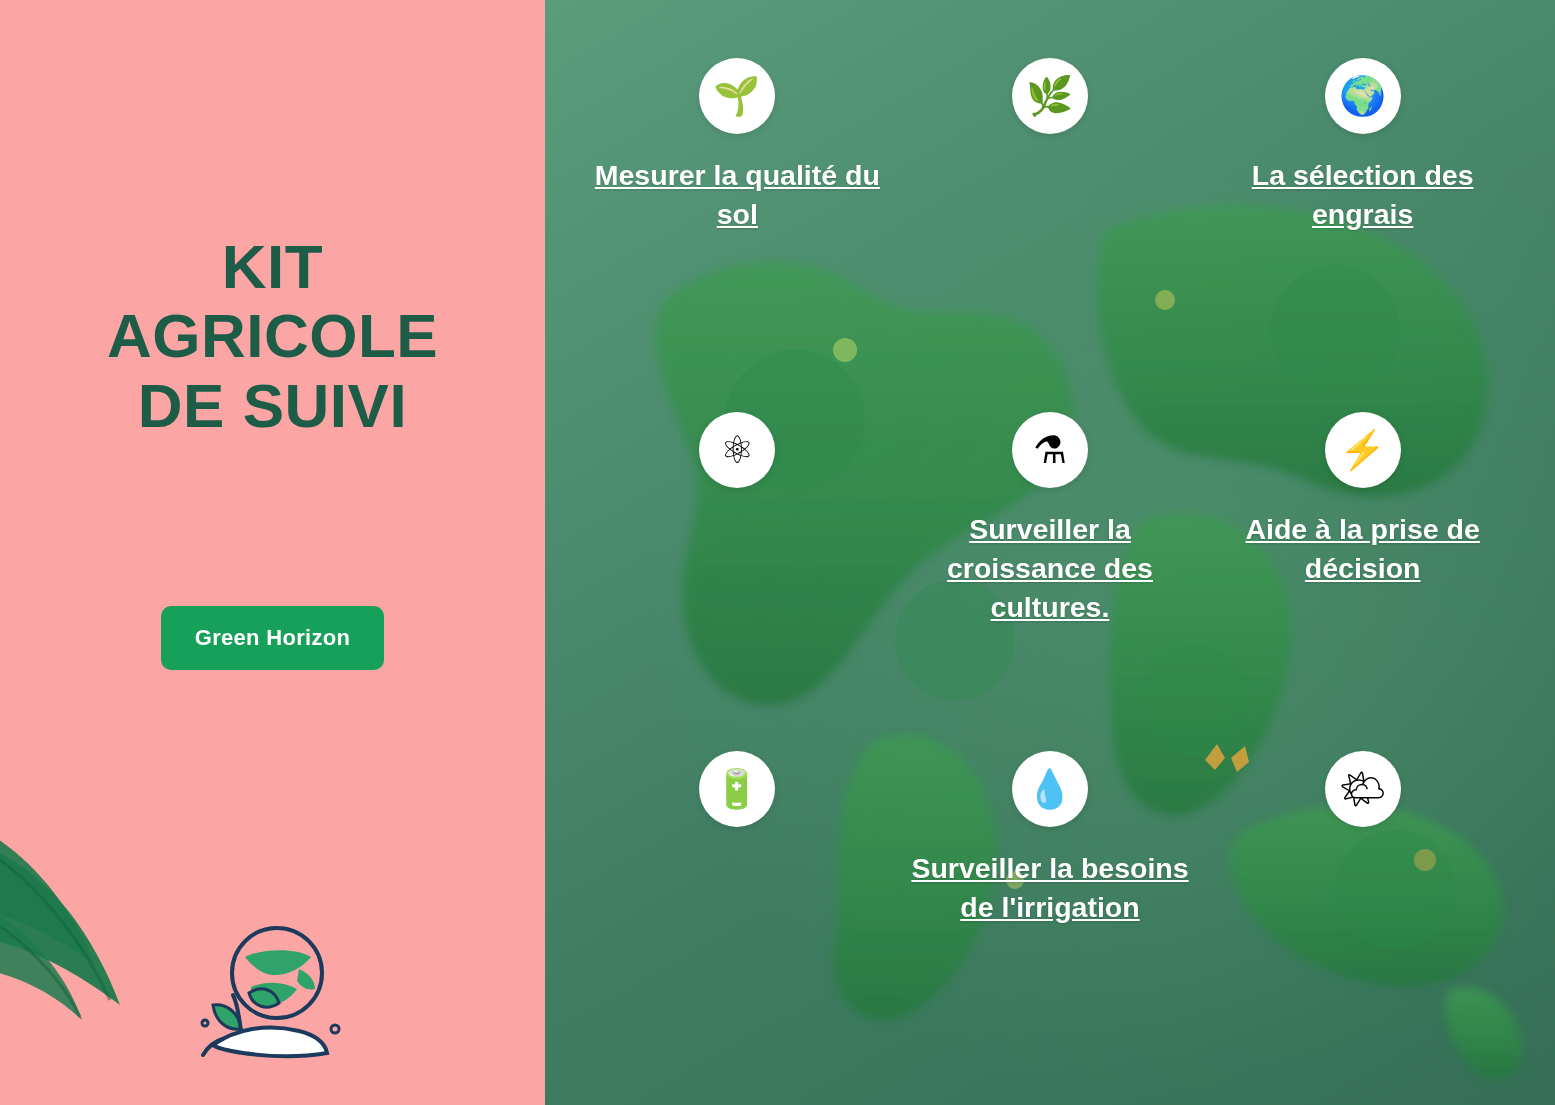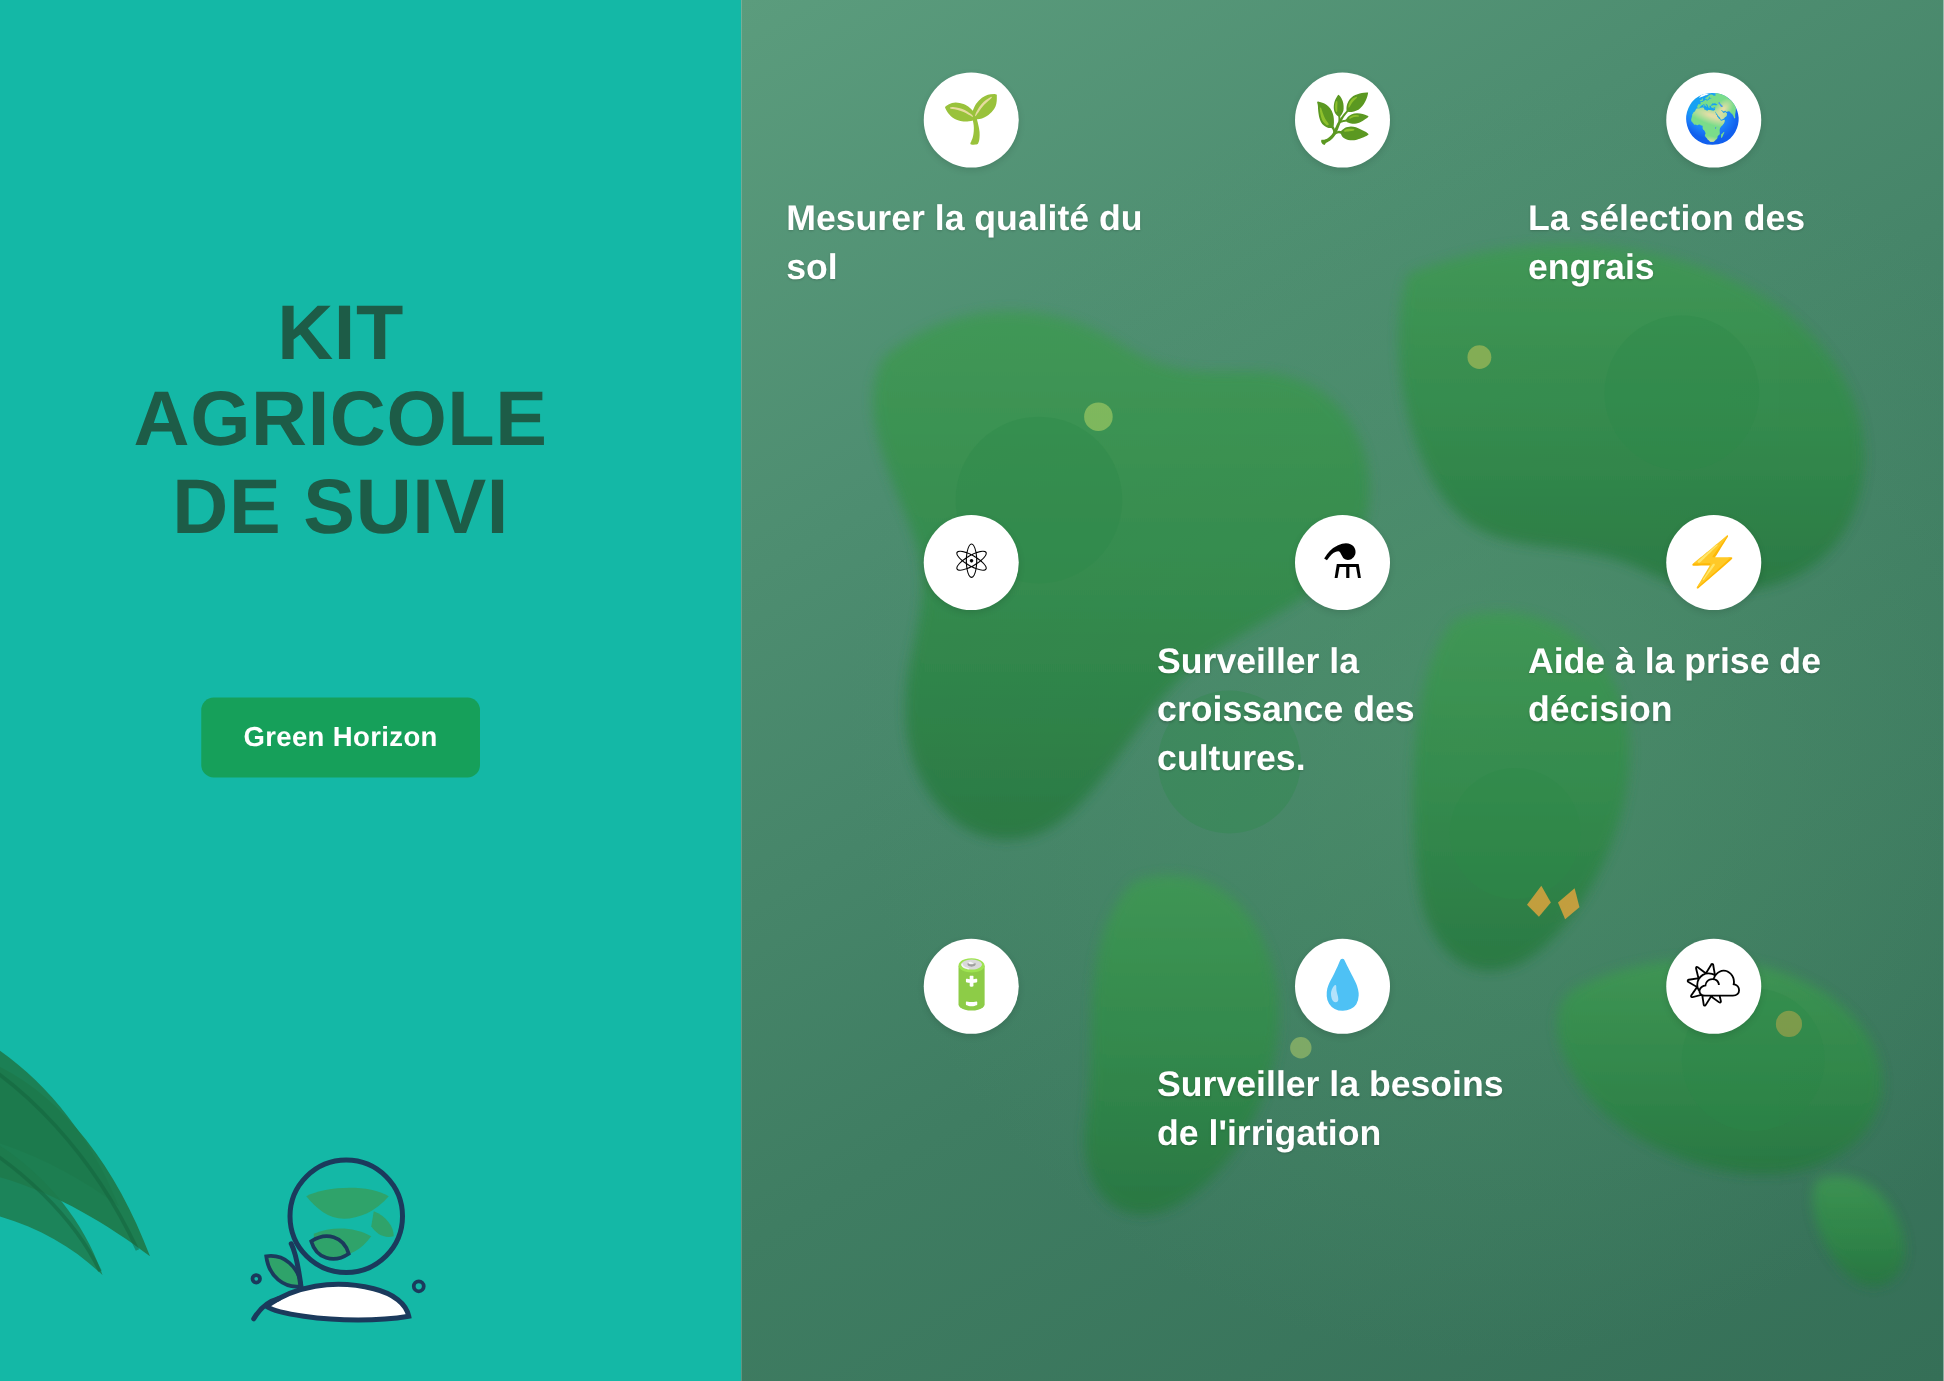--- a/index.html
+++ b/index.html
@@ -18,43 +18,42 @@
     width: 1555px;
     height: 1105px;
     display: flex;
   }
 
   
   .left-panel {
     position: relative;
     width: 545px;
     height: 100%;
-    background: #14b8a6;
+    background: #fca5a5;
     flex: 0 0 545px;
     overflow: hidden;
-    padding-left: 48px;
   }
   .title-block {
     position: absolute;
     top: 232px;
     left: 0;
     width: 545px;
     text-align: center;
   }
   .title-line {
     color: #1d5c47;
     font-weight: bold;
     font-size: 62px;
     line-height: 1.12;
     letter-spacing: 0.5px;
     white-space: nowrap;
   }
   .cta-wrap {
     position: absolute;
-    top: 558px;
+    top: 606px;
     left: 0;
     width: 545px;
     text-align: center;
   }
   .cta-button {
     display: inline-block;
     background: #16a05a;
     color: #ffffff;
     font-weight: bold;
     font-size: 22px;
@@ -127,23 +126,24 @@
     font-size: 38px;
     line-height: 1;
     margin-bottom: 22px;
     user-select: none;
   }
   .cell-label {
     color: #ffffff;
     font-weight: bold;
     font-size: 28.5px;
     line-height: 1.37;
-    text-align: left;
+    text-align: center;
     max-width: 300px;
     text-shadow: 0 1px 2px rgba(0,0,0,0.18);
+    text-decoration: underline;
   }
   .cell-label.wide { max-width: 320px; }
 </style>
 </head>
 <body>
 
 <div class="poster">
 
   <div class="left-panel">
 

